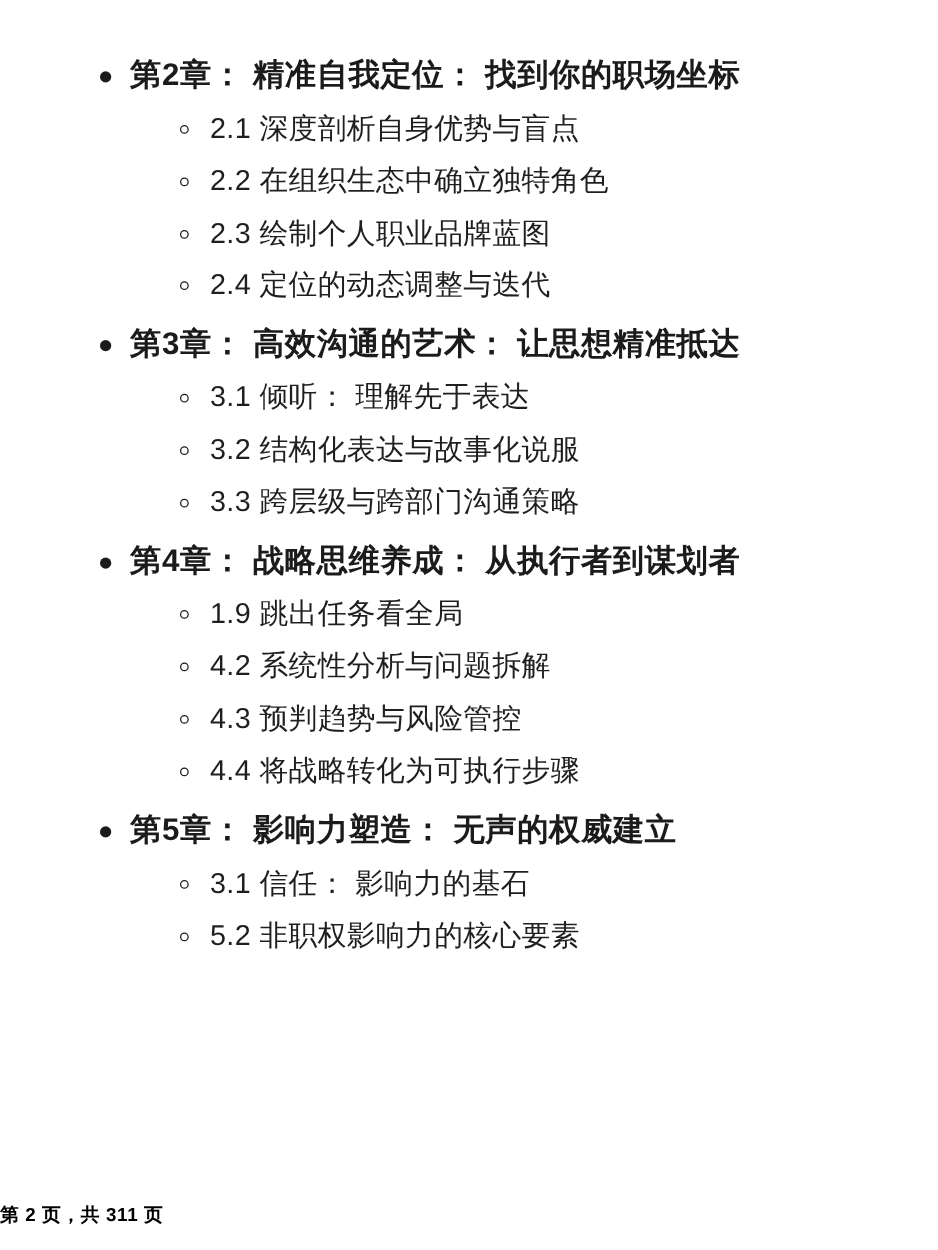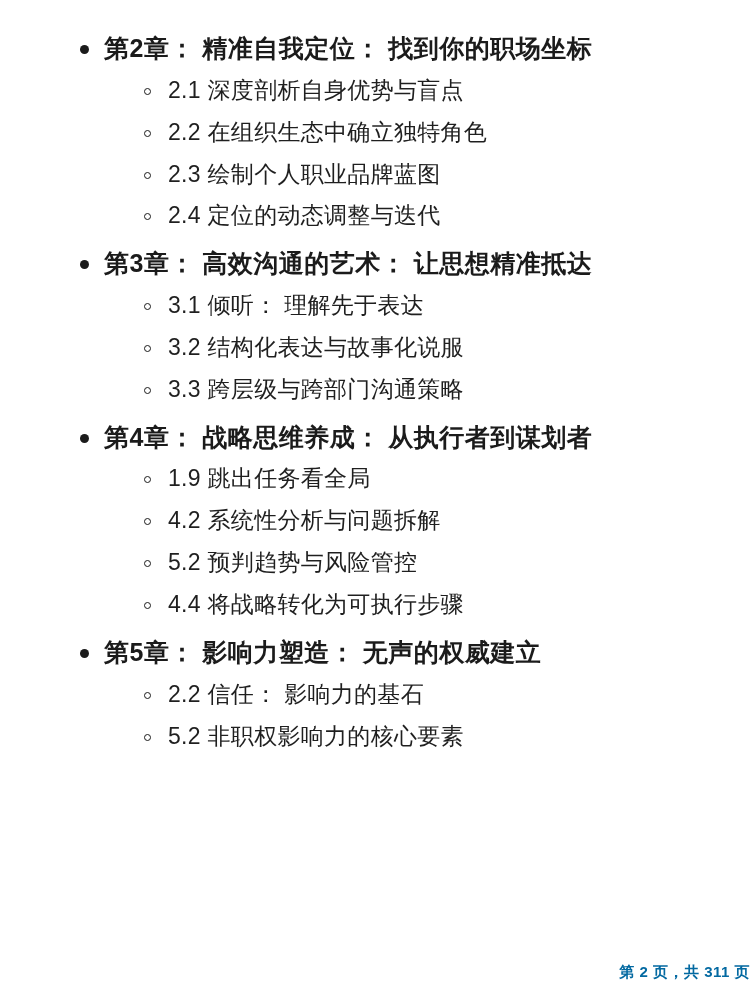--- a/index.html
+++ b/index.html
@@ -12,21 +12,21 @@
     height: 1000px;
     font-family: "Liberation Sans", "DejaVu Sans", sans-serif;
     color: #1b1b1b;
     position: relative;
     overflow: hidden;
   }
   .page {
     box-sizing: border-box;
     width: 750px;
     height: 1000px;
-    padding: 32px 52px 0 52px;
+    padding: 44px 52px 0 52px;
     position: relative;
   }
   .toc {
     list-style: none;
     margin: 0;
     padding: 0;
   }
   .chapter {
     margin: 0 0 6px 0;
     padding: 0;
@@ -80,24 +80,24 @@
     border-radius: 50%;
     border: 1.6px solid #1b1b1b;
     box-sizing: border-box;
     background: transparent;
   }
   .footer {
     position: absolute;
     left: 0;
     right: 0;
     bottom: 18px;
-    text-align: right;
+    text-align: left;
     font-size: 15px;
     font-weight: bold;
-    color: #0369a1;
+    color: #000000;
     letter-spacing: 0.5px;
   }
 </style>
 </head>
 <body>
 
 <div class="page">
   <ul class="toc">
 
     <li class="chapter">
@@ -155,38 +155,38 @@
         <li class="sub-item">
           <span class="bullet-hollow"></span>
           <span>1.9 跳出任务看全局</span>
         </li>
         <li class="sub-item">
           <span class="bullet-hollow"></span>
           <span>4.2 系统性分析与问题拆解</span>
         </li>
         <li class="sub-item">
           <span class="bullet-hollow"></span>
-          <span>5.2 预判趋势与风险管控</span>
+          <span>4.3 预判趋势与风险管控</span>
         </li>
         <li class="sub-item">
           <span class="bullet-hollow"></span>
           <span>4.4 将战略转化为可执行步骤</span>
         </li>
       </ul>
     </li>
 
     <li class="chapter">
       <div class="chapter-line">
         <span class="bullet-solid"></span>
         <span>第5章： 影响力塑造： 无声的权威建立</span>
       </div>
       <ul class="sub-list">
         <li class="sub-item">
           <span class="bullet-hollow"></span>
-          <span>2.2 信任： 影响力的基石</span>
+          <span>3.1 信任： 影响力的基石</span>
         </li>
         <li class="sub-item">
           <span class="bullet-hollow"></span>
           <span>5.2 非职权影响力的核心要素</span>
         </li>
       </ul>
     </li>
 
   </ul>
 

